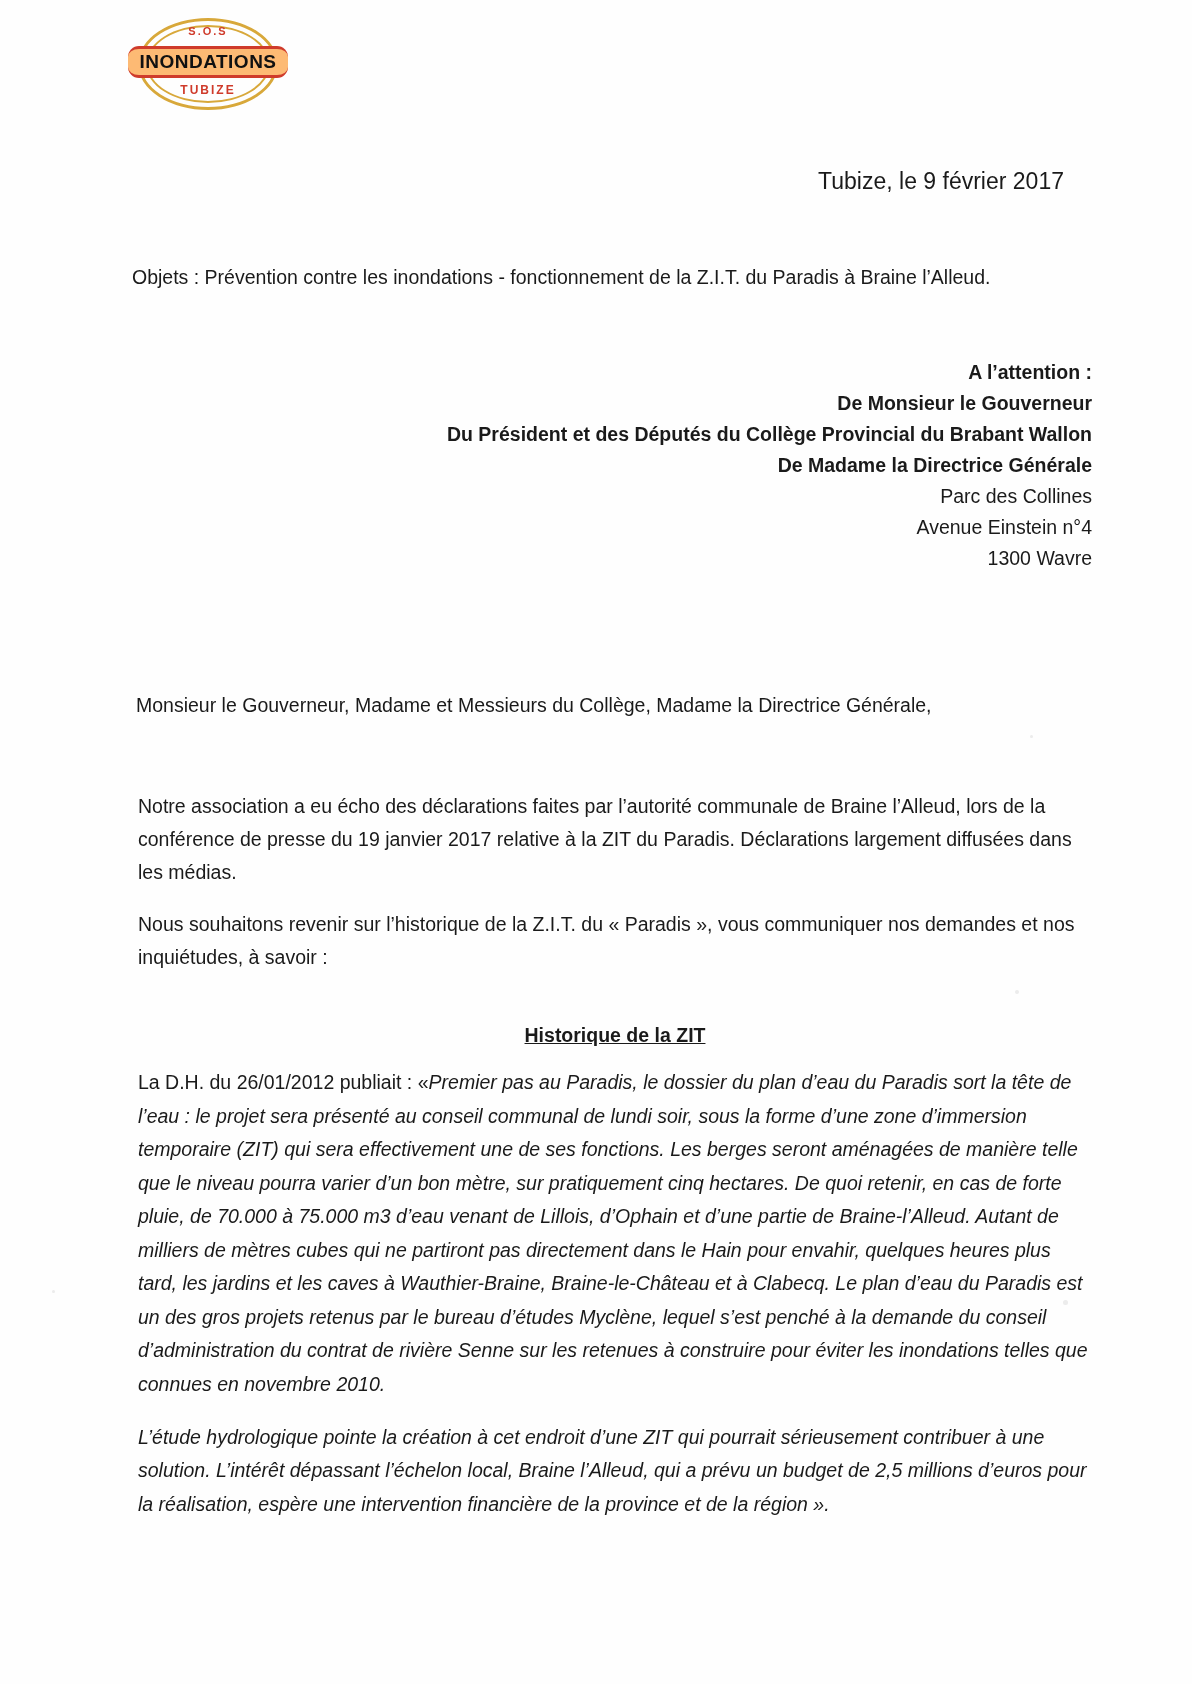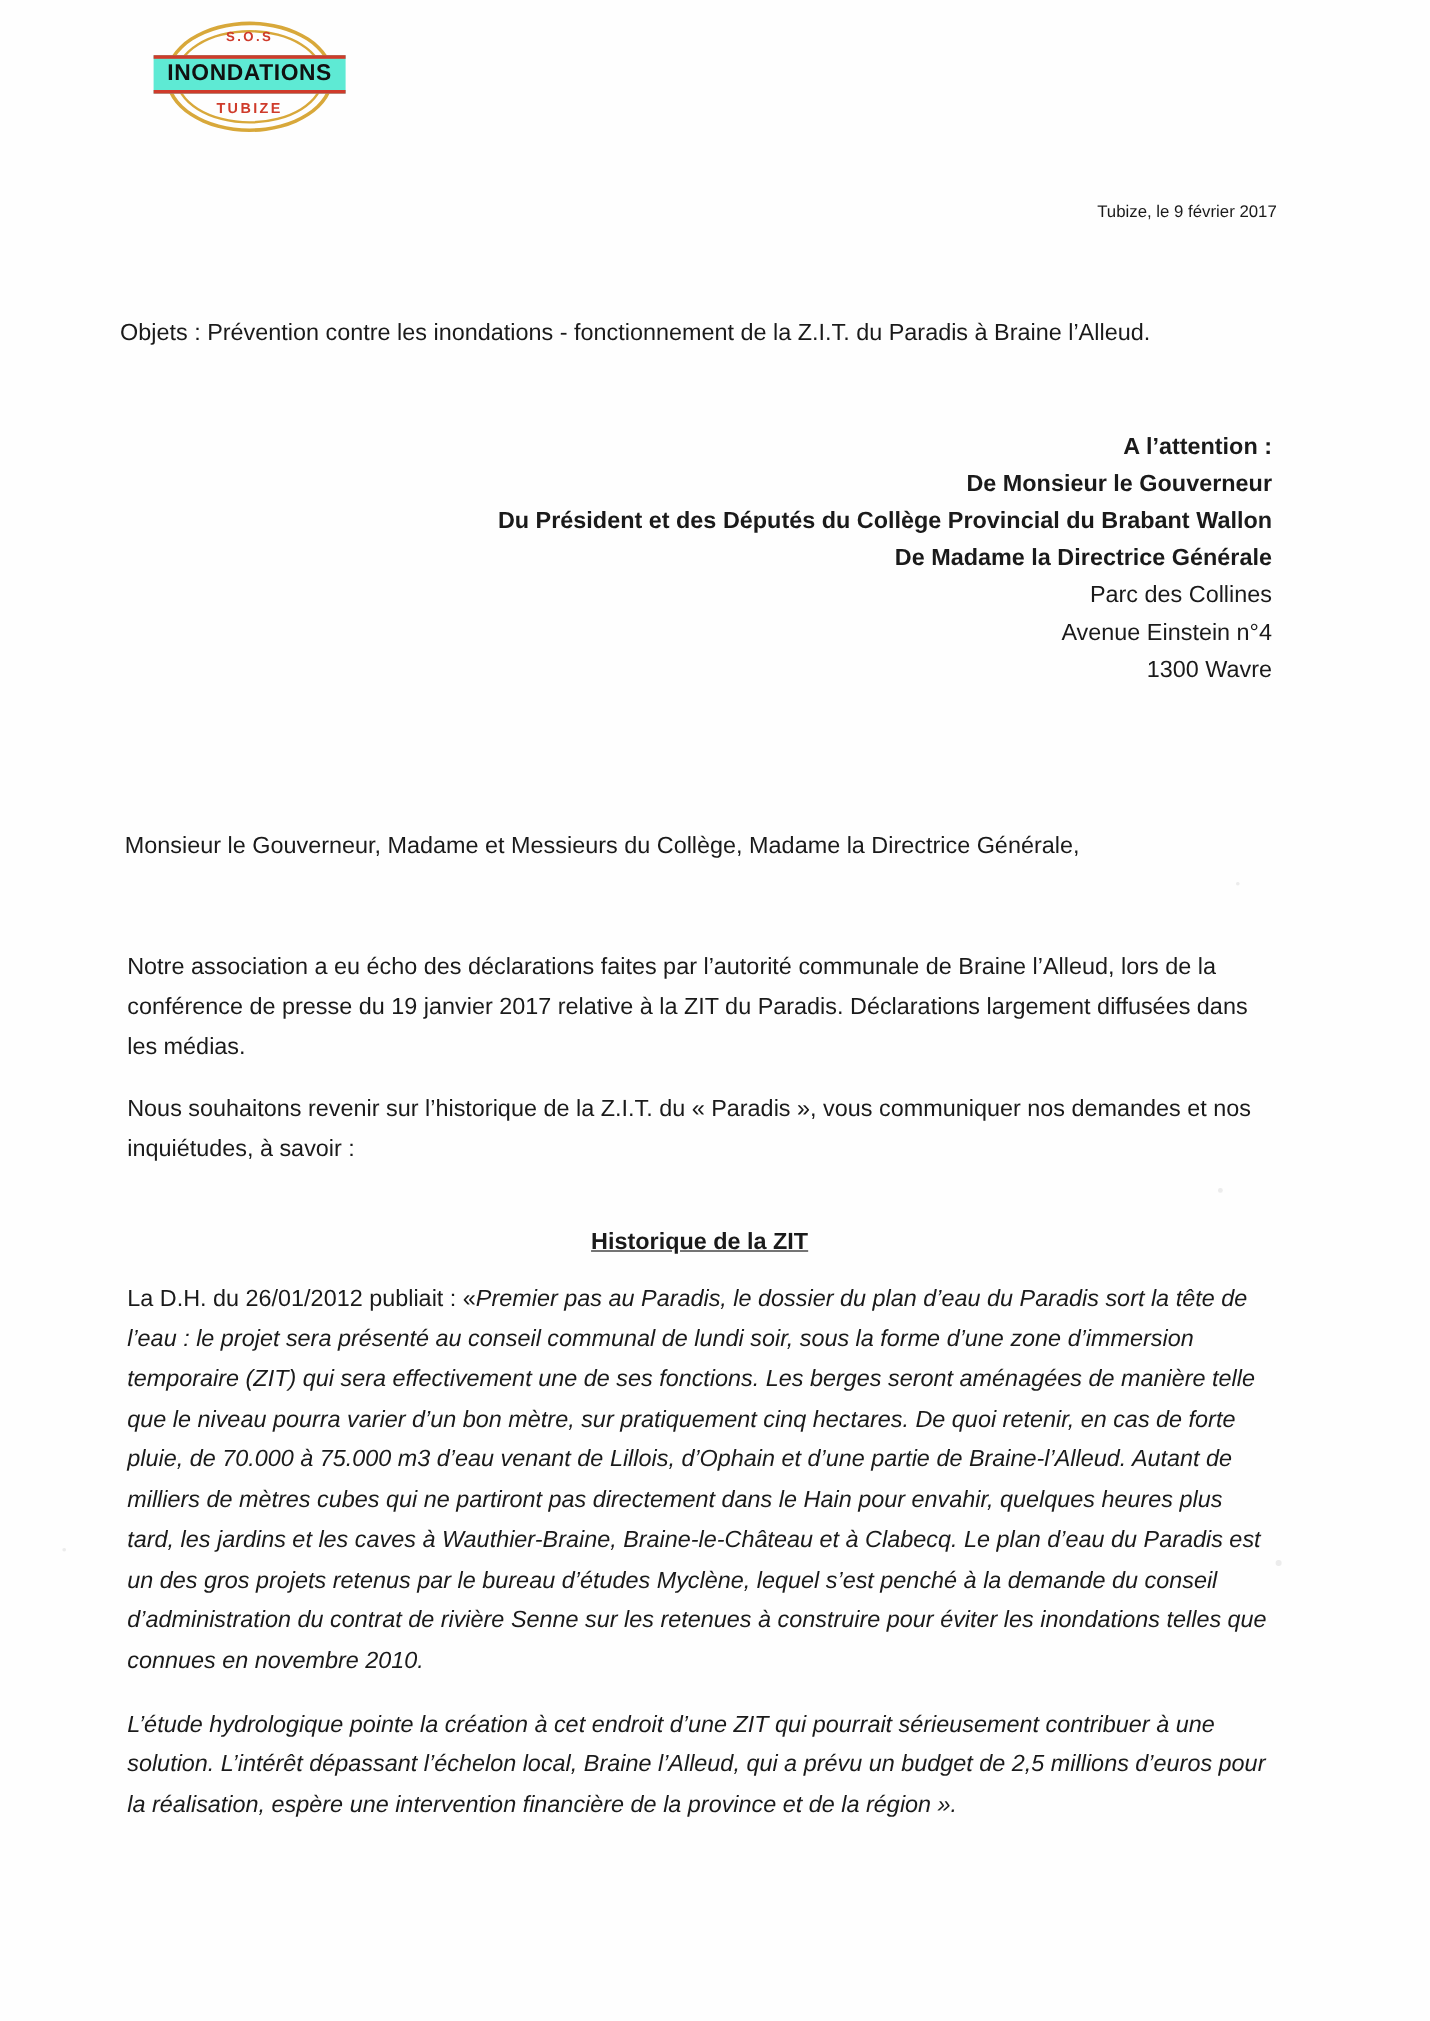--- a/index.html
+++ b/index.html
@@ -43,27 +43,28 @@
     border: 2px solid #d8a83a;
     border-radius: 50%;
     box-sizing: border-box;
   }
   .logo-band {
     position: absolute;
     left: 0px;
     top: 30px;
     width: 160px;
     height: 32px;
-    background: #5eead4;
+    background: #fdba74;
     border-top: 3px solid #cf3b2b;
     border-bottom: 3px solid #cf3b2b;
     box-sizing: border-box;
     display: flex;
     align-items: center;
     justify-content: center;
+    border-radius: 11px;
   }
   .logo-band-text {
     font-family: "Liberation Sans", sans-serif;
     font-weight: bold;
     font-size: 19px;
     letter-spacing: 0.5px;
     color: #111;
     white-space: nowrap;
   }
   .logo-top-text {
@@ -85,27 +86,27 @@
     font-weight: bold;
     letter-spacing: 2px;
     color: #cf3b2b;
   }
 
   
   .date-line {
     position: absolute;
     right: 128px;
     top: 168px;
-    font-size: 14px;
+    font-size: 23px;
     color: #1a1a1a;
   }
 
   .content {
     position: absolute;
-    left: 100px;
+    left: 132px;
     top: 262px;
     width: 960px;
   }
 
   .para {
     font-size: 19.5px;
     line-height: 31px;
     margin: 0;
   }
   .block-gap-lg { height: 64px; }

